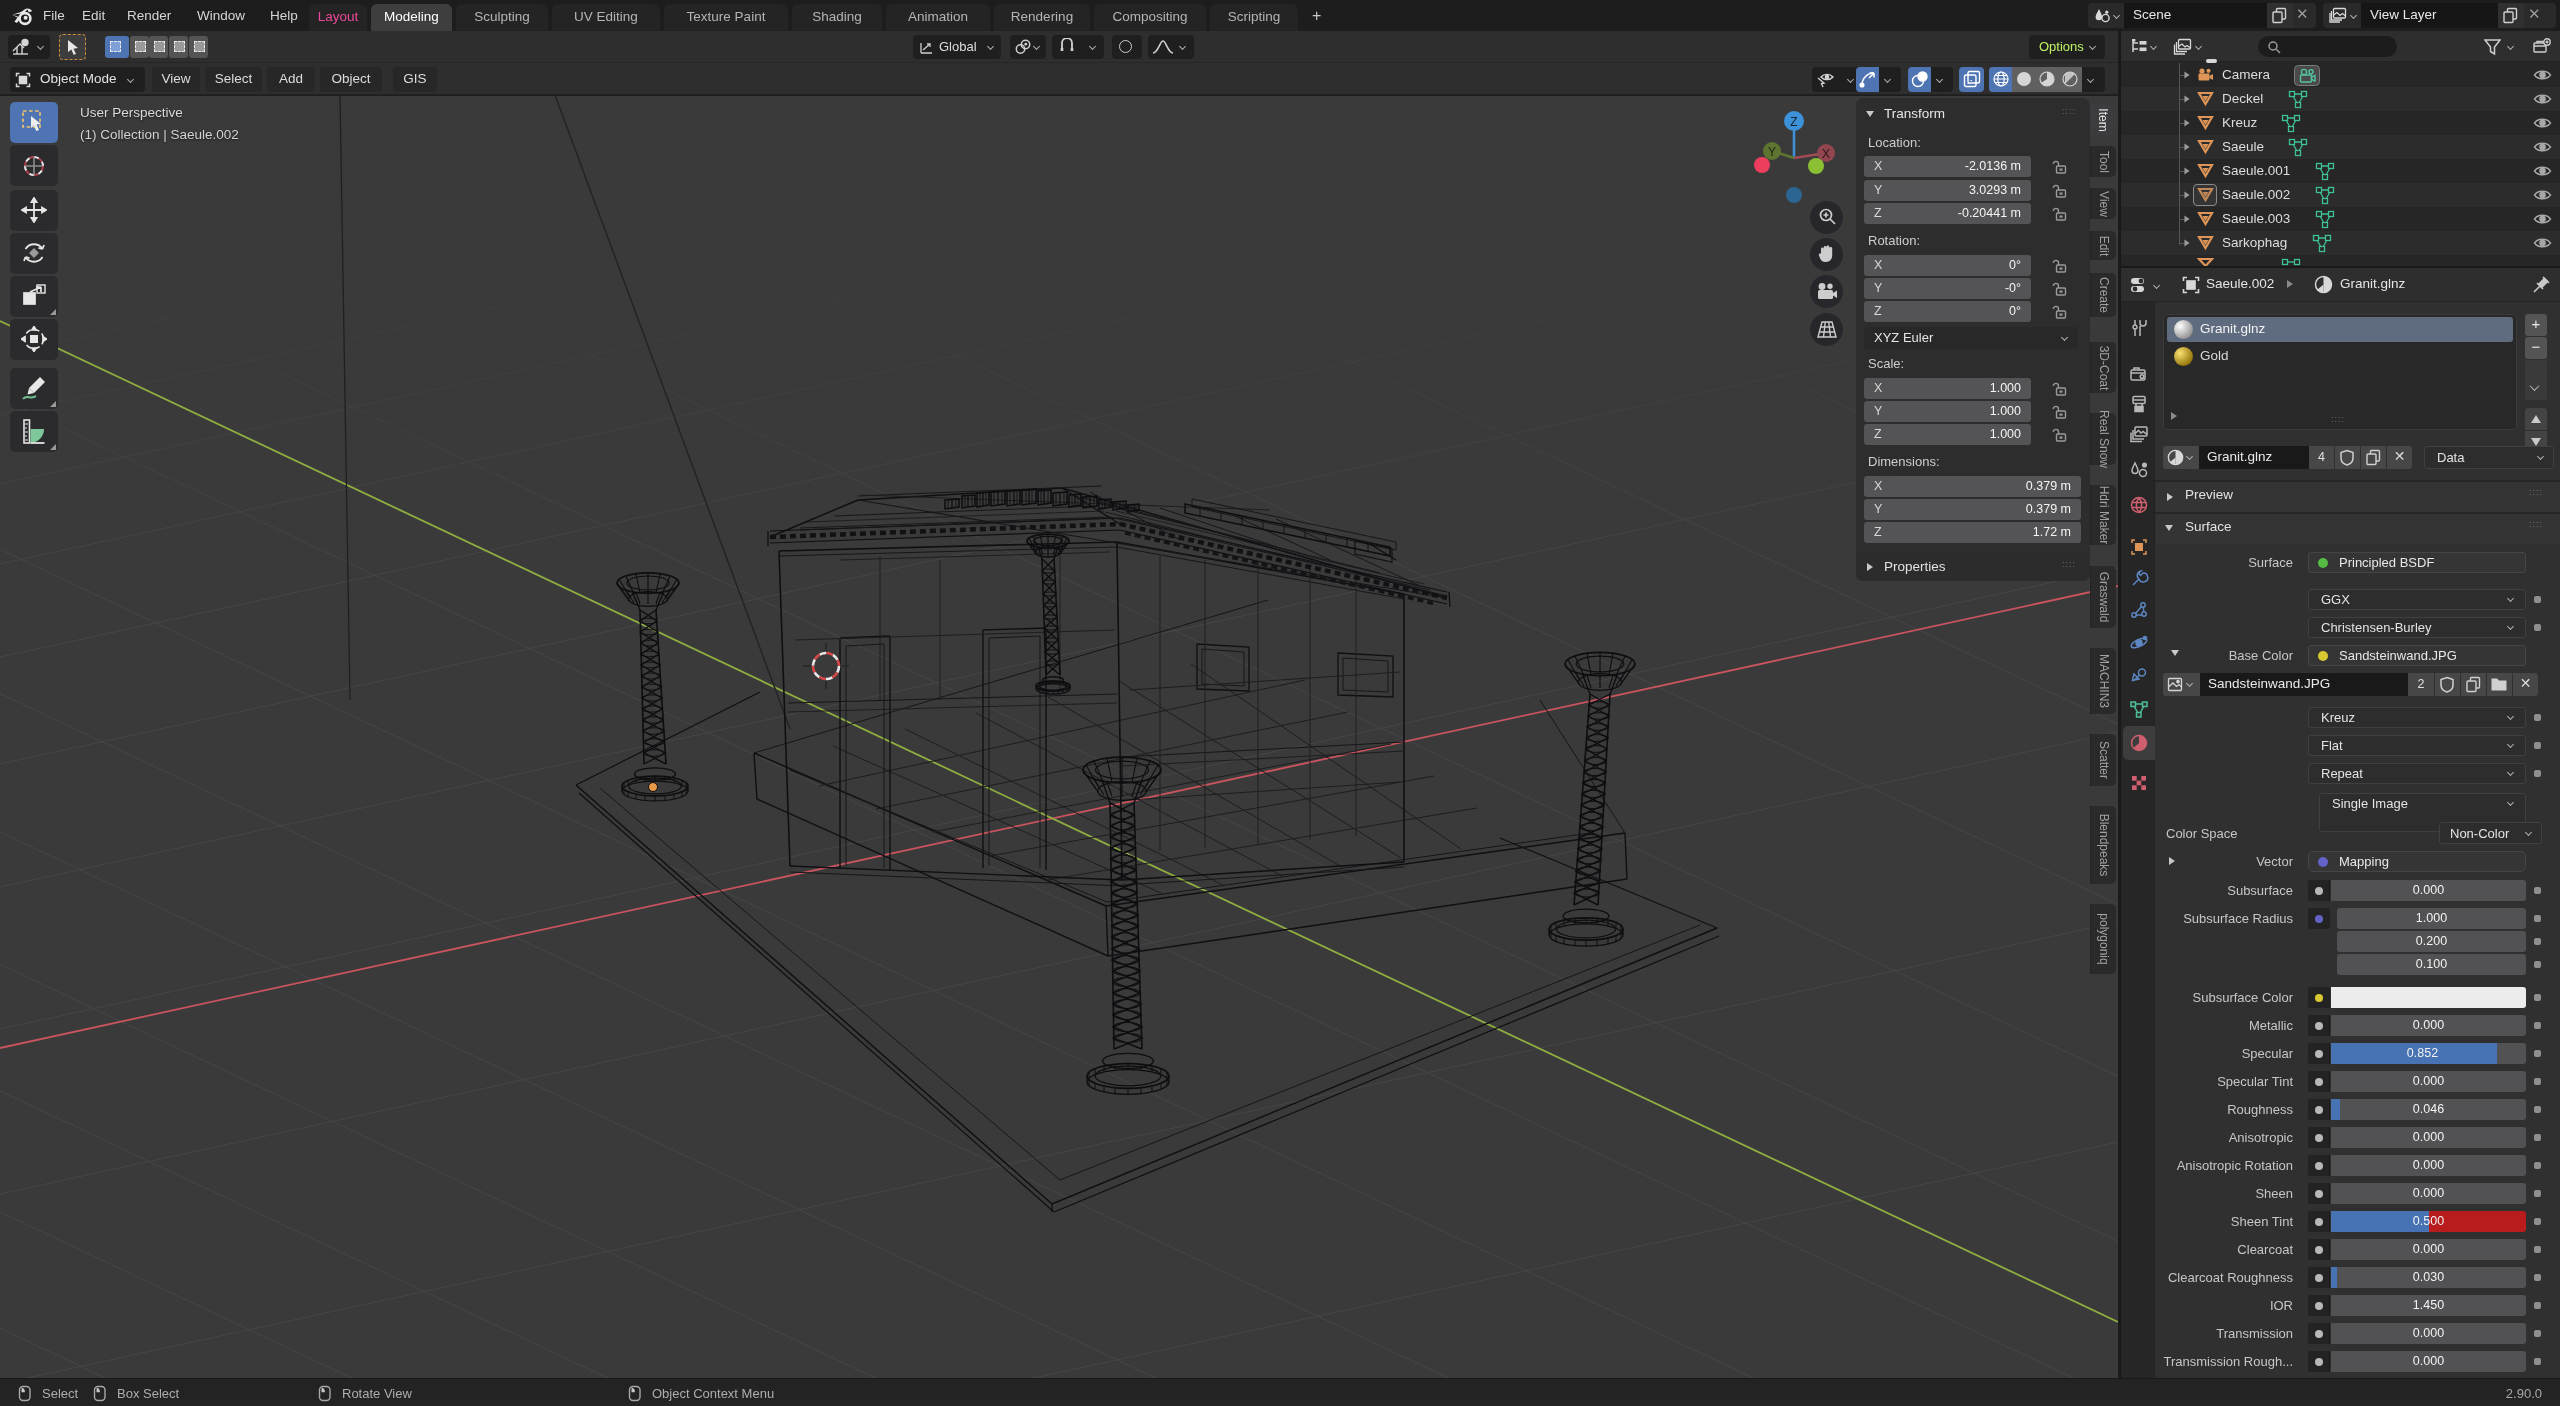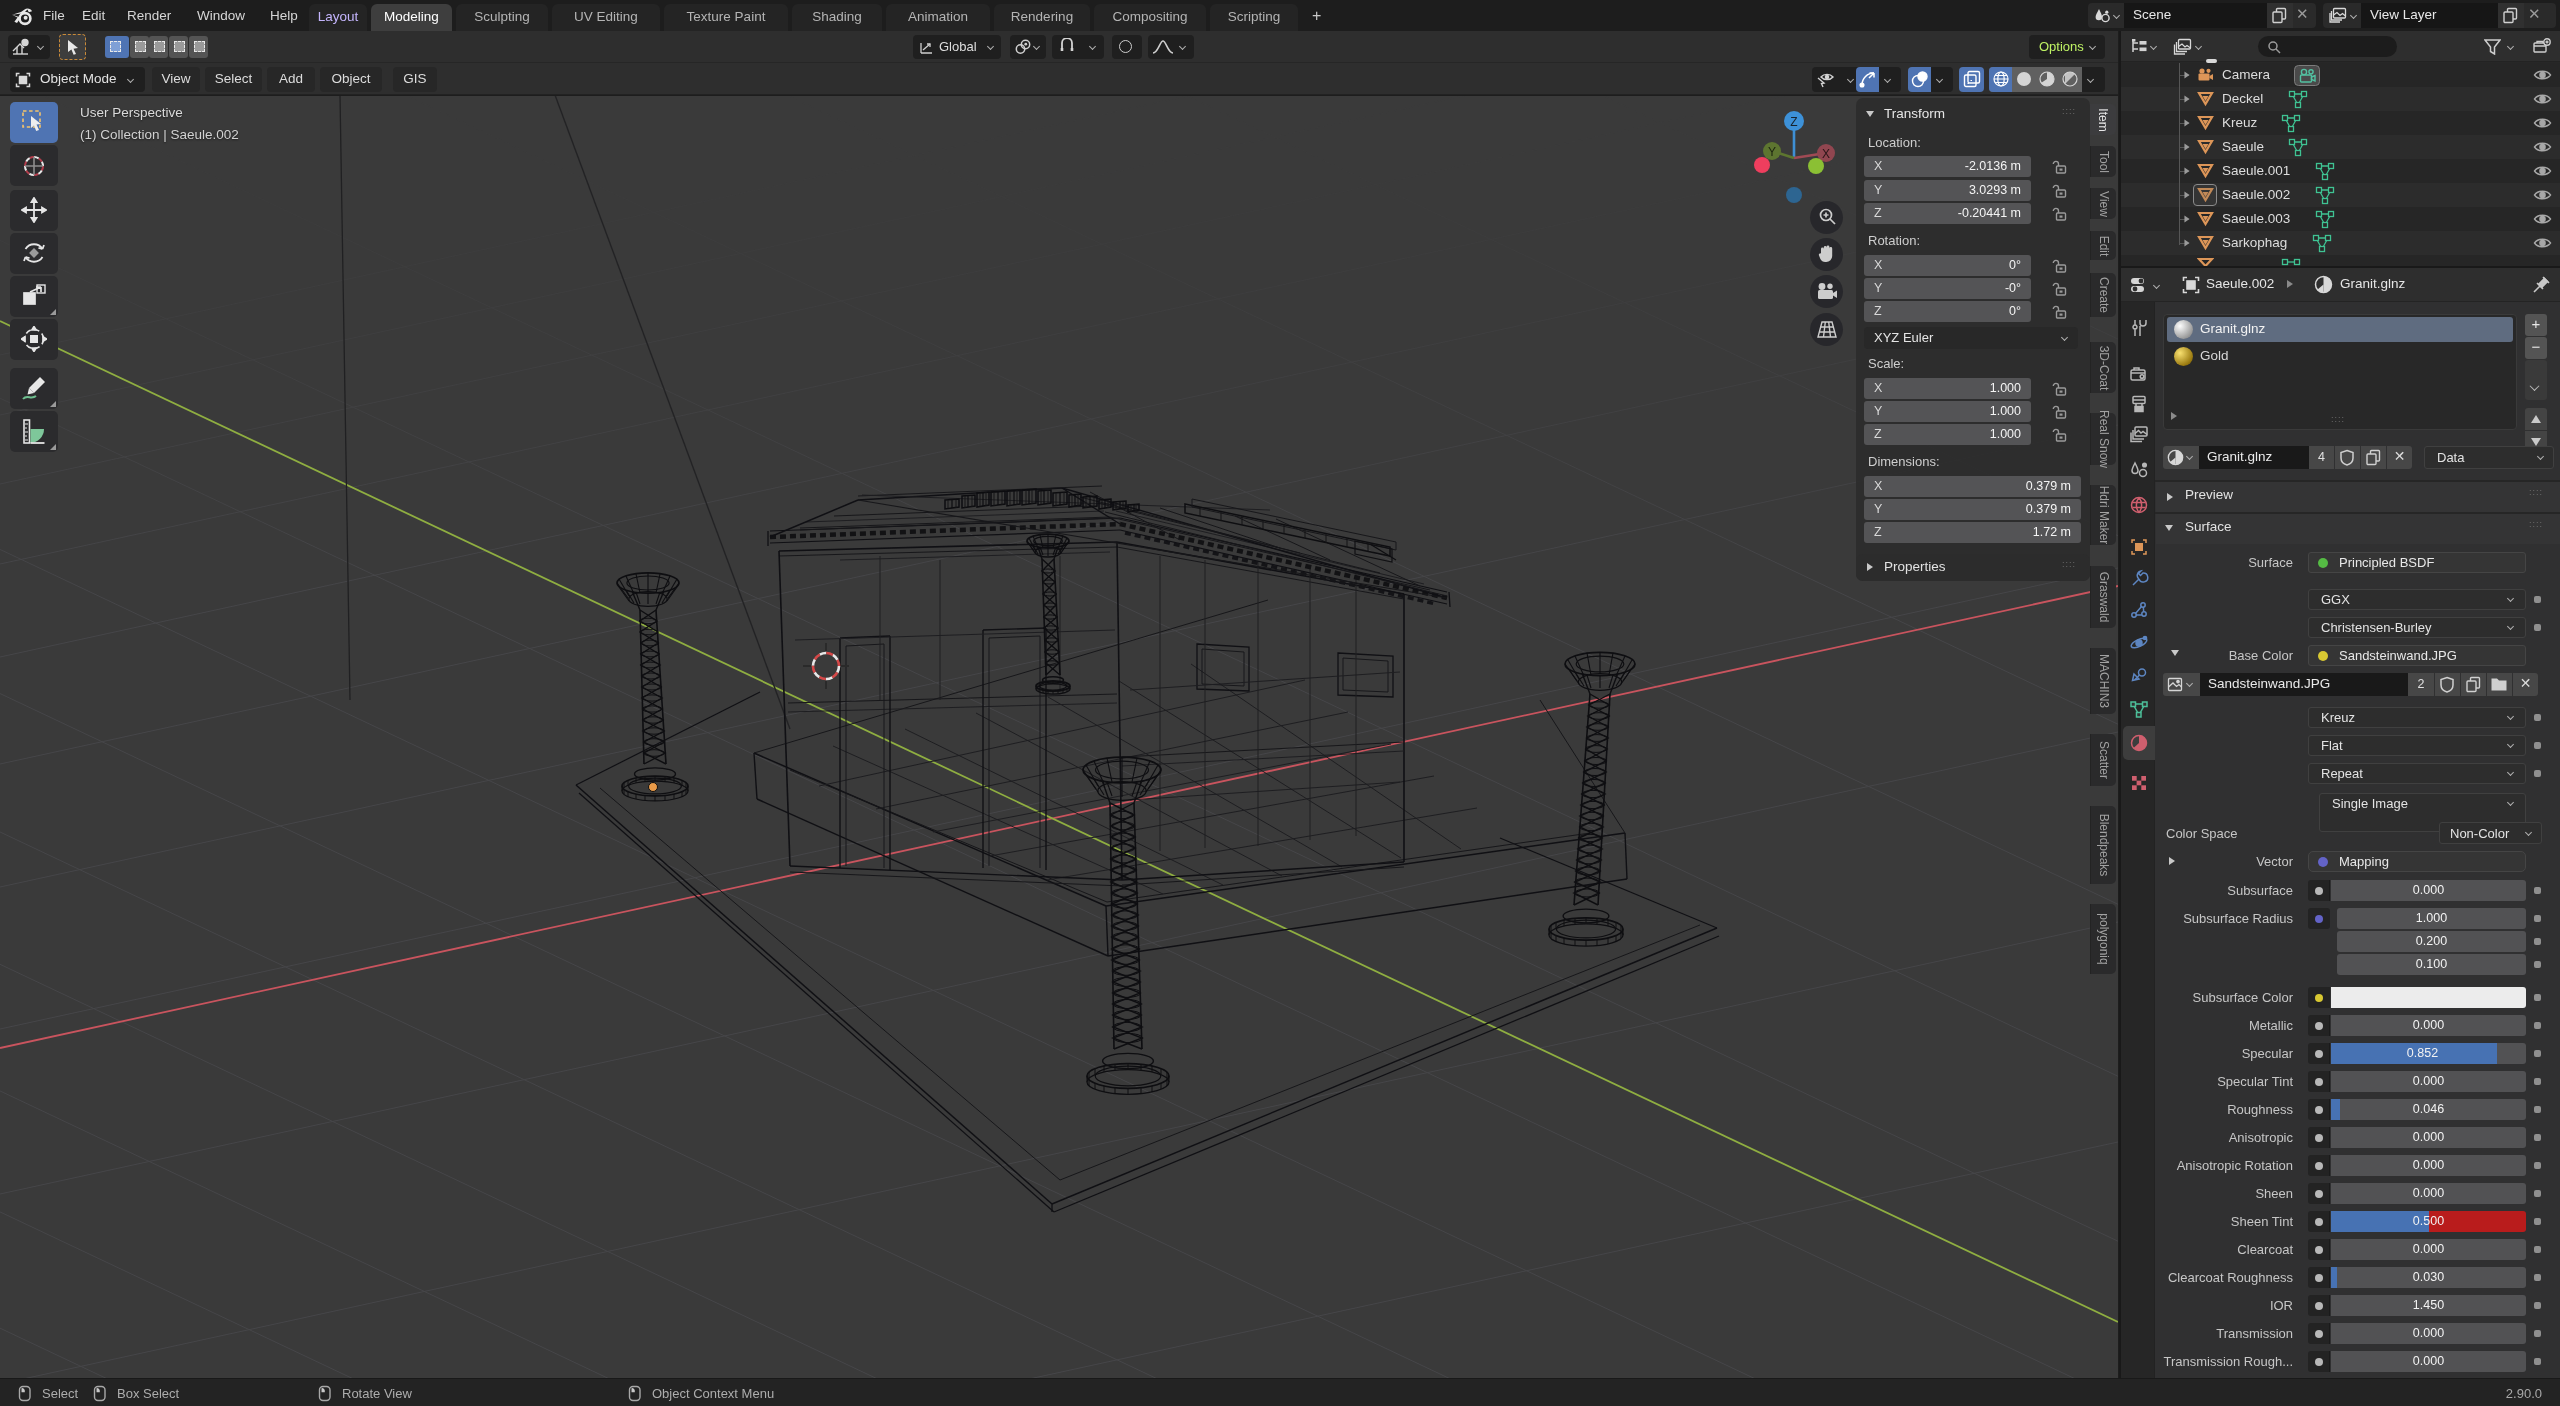--- a/index.html
+++ b/index.html
@@ -813,21 +813,21 @@
 <svg class="abs" style="left:11px;top:6px" width="22" height="20" viewBox="0 0 22 20">
 <circle cx="14" cy="12.5" r="5.4" fill="none" stroke="#e7e7e7" stroke-width="2.6"></circle>
 <circle cx="14.6" cy="11.8" r="2" fill="#e7e7e7"></circle>
 <path d="M1 8.8 L12.5 7.2 L16.5 3.4 L17.8 6.2 L21 5.2 C20 2.6 16 1.8 13.6 3.4 L10 6 L1 8.8 L6.5 11.4 L3.4 15.8 L6 17 L9.8 11.4 Z" fill="#e7e7e7"></path>
       </svg>
 <div class="abs txt" style="left:43px;top:8px;font-size:13.5px;color:#d6d6d6">File</div>
 <div class="abs txt" style="left:82px;top:8px;font-size:13.5px;color:#d6d6d6">Edit</div>
 <div class="abs txt" style="left:127px;top:8px;font-size:13.5px;color:#d6d6d6">Render</div>
 <div class="abs txt" style="left:197px;top:8px;font-size:13.5px;color:#d6d6d6">Window</div>
 <div class="abs txt" style="left:270px;top:8px;font-size:13.5px;color:#d6d6d6">Help</div>
-<div class="abs" style="left:309px;top:4px;width:58px;height:27px;background:#242424;border-radius:6px 6px 0 0;color:#c4b5fd;font-size:13.5px;text-align:center;line-height:26px">Layout</div>
+<div class="abs" style="left:309px;top:4px;width:58px;height:27px;background:#242424;border-radius:6px 6px 0 0;color:#ec4899;font-size:13.5px;text-align:center;line-height:26px">Layout</div>
 <div class="abs" style="left:371px;top:4px;width:81px;height:27px;background:#3e3e3e;border-radius:6px 6px 0 0;color:#ffffff;font-size:13.5px;text-align:center;line-height:26px">Modeling</div>
 <div class="abs" style="left:456px;top:4px;width:92px;height:27px;background:#242424;border-radius:6px 6px 0 0;color:#b4b4b4;font-size:13.5px;text-align:center;line-height:26px">Sculpting</div>
 <div class="abs" style="left:552px;top:4px;width:108px;height:27px;background:#242424;border-radius:6px 6px 0 0;color:#b4b4b4;font-size:13.5px;text-align:center;line-height:26px">UV Editing</div>
 <div class="abs" style="left:664px;top:4px;width:124px;height:27px;background:#242424;border-radius:6px 6px 0 0;color:#b4b4b4;font-size:13.5px;text-align:center;line-height:26px">Texture Paint</div>
 <div class="abs" style="left:792px;top:4px;width:90px;height:27px;background:#242424;border-radius:6px 6px 0 0;color:#b4b4b4;font-size:13.5px;text-align:center;line-height:26px">Shading</div>
 <div class="abs" style="left:886px;top:4px;width:104px;height:27px;background:#242424;border-radius:6px 6px 0 0;color:#b4b4b4;font-size:13.5px;text-align:center;line-height:26px">Animation</div>
 <div class="abs" style="left:994px;top:4px;width:96px;height:27px;background:#242424;border-radius:6px 6px 0 0;color:#b4b4b4;font-size:13.5px;text-align:center;line-height:26px">Rendering</div>
 <div class="abs" style="left:1094px;top:4px;width:112px;height:27px;background:#242424;border-radius:6px 6px 0 0;color:#b4b4b4;font-size:13.5px;text-align:center;line-height:26px">Compositing</div>
 <div class="abs" style="left:1210px;top:4px;width:88px;height:27px;background:#242424;border-radius:6px 6px 0 0;color:#b4b4b4;font-size:13.5px;text-align:center;line-height:26px">Scripting</div>
 <div class="abs txt" style="left:1312px;top:7px;font-size:16px;color:#c9c9c9">+</div>

